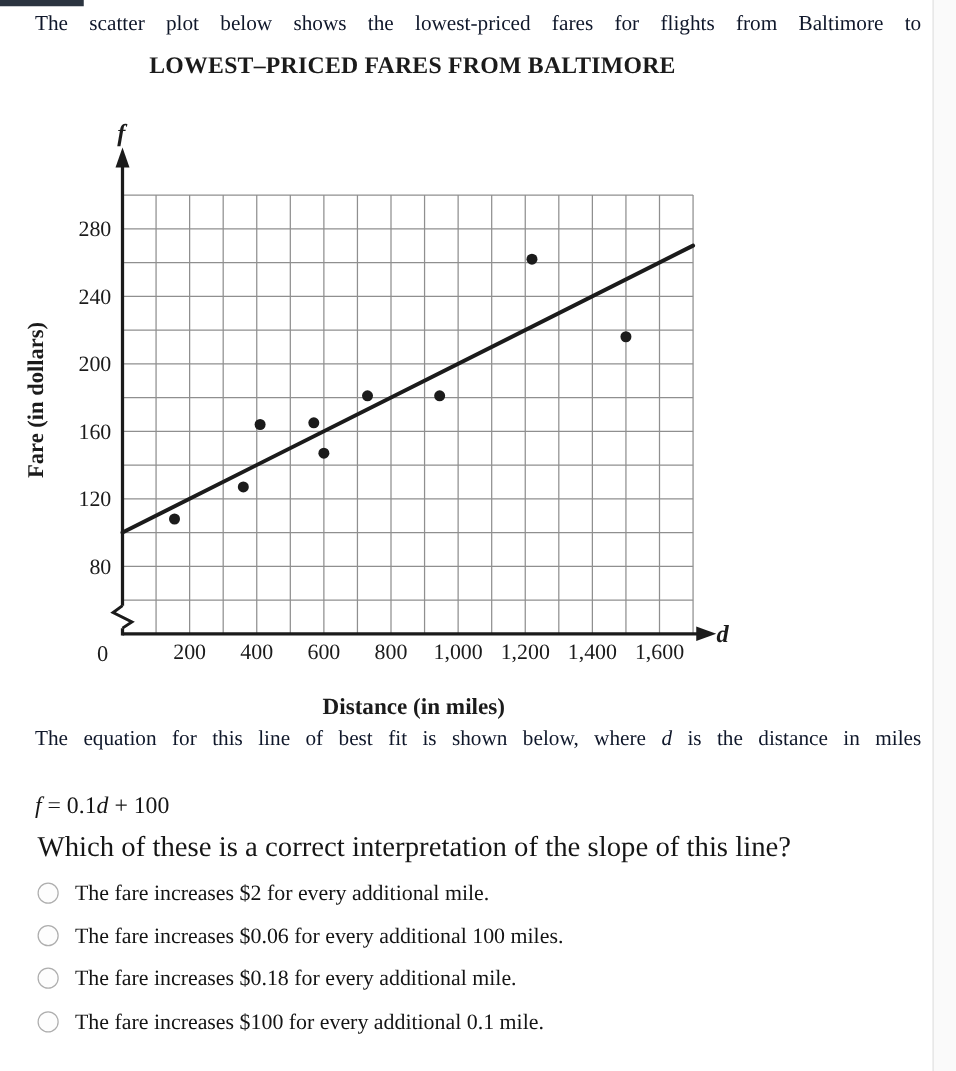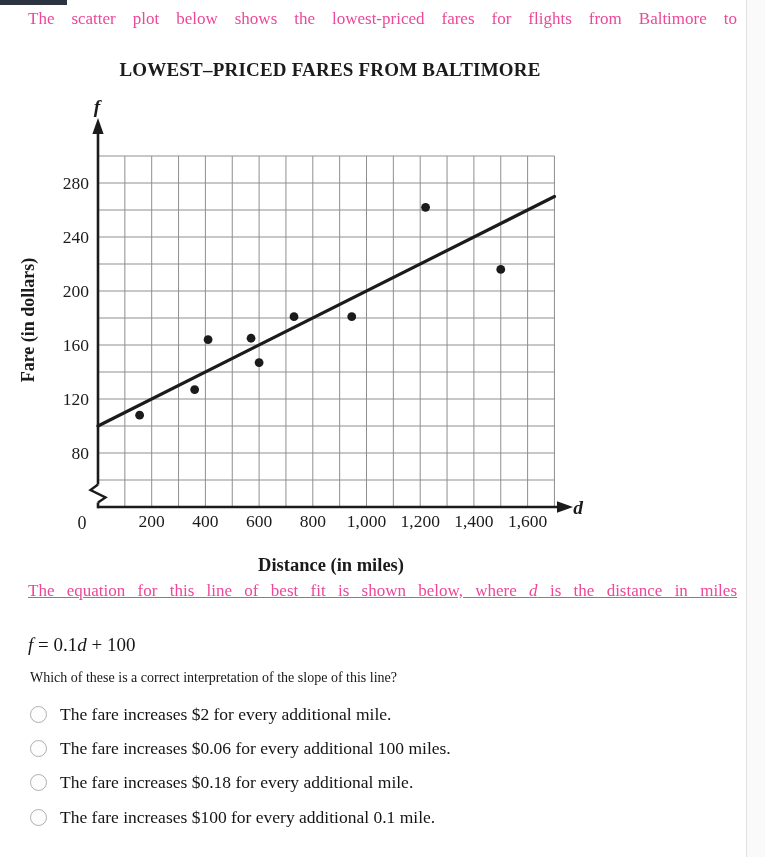--- a/index.html
+++ b/index.html
@@ -17,41 +17,41 @@
     position: absolute; left: 0; top: 0;
     width: 67px; height: 5px;
   }
   .gutter {
     position: absolute; right: 0; top: 0;
     width: 19px; height: 857px;
     border-left: 1px solid #e2e2e2;
   }
   .para {
     position: absolute; left: 28px; width: 709px;
-    font-size: 17px; line-height: 27px; color: #ec4899;
+    font-size: 17px; line-height: 27px; color: #0f172a;
   }
   .para .just { text-align: justify; text-align-last: justify; }
   #intro { top: 5px; }
-  #eq-intro { top: 577px; text-decoration: underline; }
+  #eq-intro { top: 577px; }
   .chart-title {
-    position: absolute; left: 0; top: 59px; width: 660px;
+    position: absolute; left: 0; top: 42px; width: 660px;
     text-align: center; font-weight: bold; font-size: 19px;
     letter-spacing: 0.2px; color: #1b1b1b;
   }
   #plot {
     position: absolute; left: 0; top: 90px;
     width: 620px; height: 500px;
   }
   #equation {
     position: absolute; left: 28px; top: 633px;
     font-size: 19px; line-height: 24px; font-family: Liberation Serif, serif;
   }
   #question {
     position: absolute; left: 30px; top: 666px;
-    font-size: 14px; line-height: 24px;
+    font-size: 23px; line-height: 24px;
   }
   #options {
     position: absolute; left: 30px; top: 697px; width: 700px;
   }
   .opt-row {
     display: flex; align-items: center;
     height: 34.4px; cursor: default;
   }
   .radio {
     flex: 0 0 auto;

